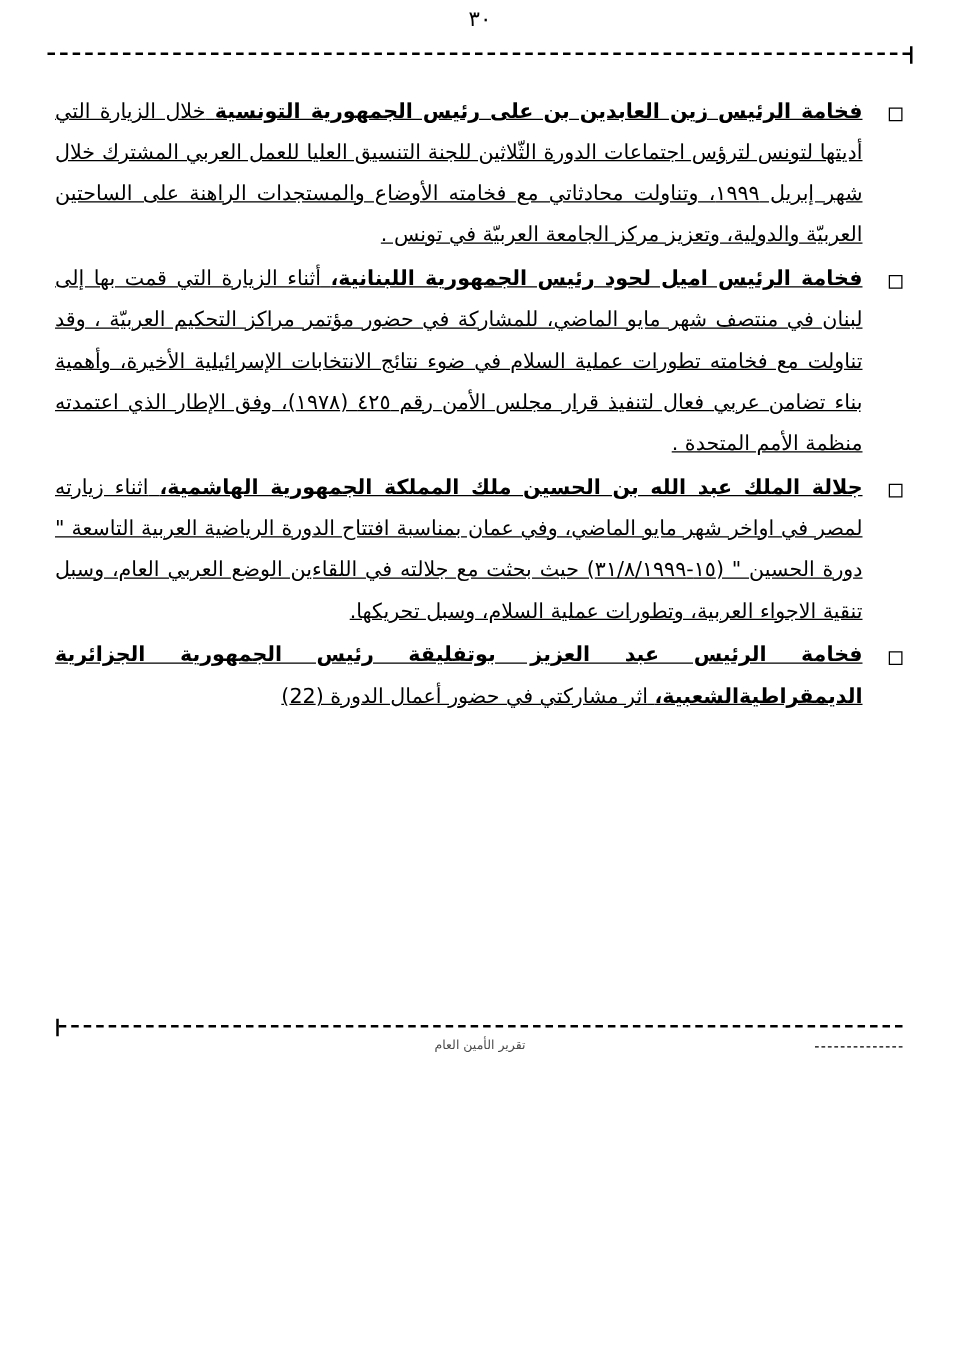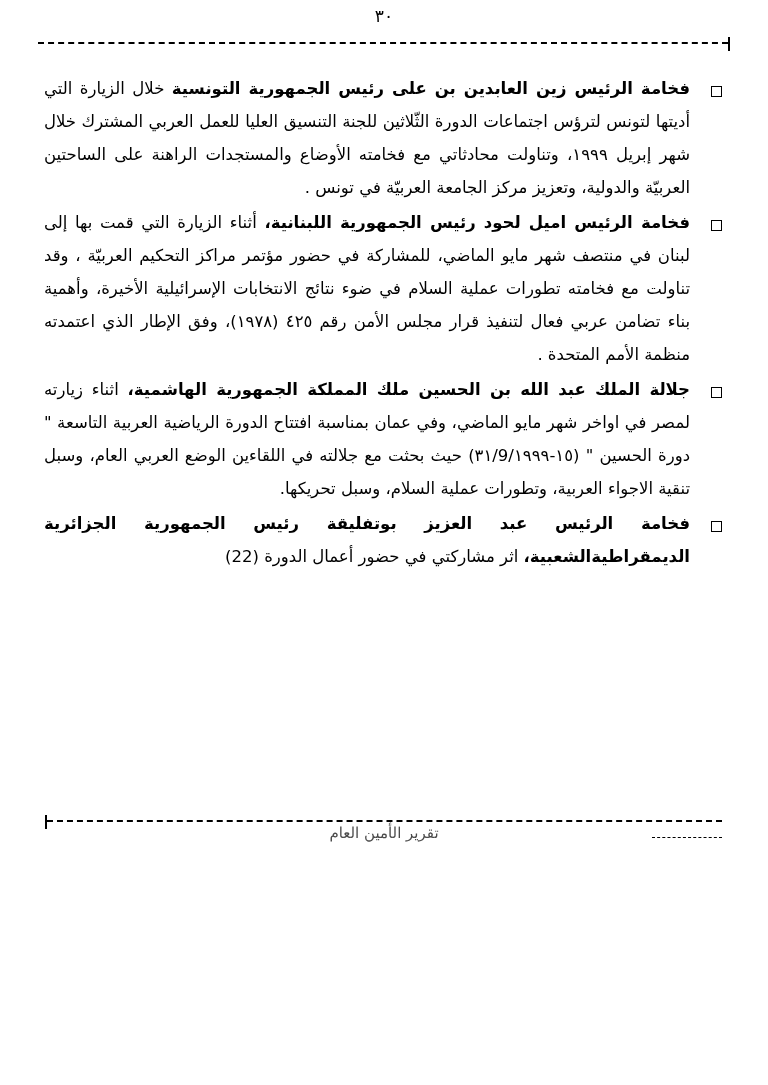--- a/index.html
+++ b/index.html
@@ -92,20 +92,21 @@
     height: 9px;
     border: 1.4px solid #000;
     background: #fff;
   }
   .bullet-item p {
     margin: 0;
     font-size: 16.5px;
     line-height: 33px;
     text-align: justify;
     text-align-last: right;
+    text-decoration: underline;
   }
   .bullet-item .head {
     font-weight: bold;
   }
 
   
   .rule-bottom {
     position: absolute;
     bottom: 100px;
     right: 46px;
@@ -121,21 +122,21 @@
     width: 0;
     height: 14px;
     border-left: 2px solid #000;
   }
   .footer-text {
     position: absolute;
     bottom: 80px;
     left: 0;
     right: 0;
     text-align: center;
-    font-size: 15px;
+    font-size: 10px;
     color: #2b2b2b;
     font-family: "DejaVu Serif", "Liberation Serif", serif;
     letter-spacing: 0.5px;
     opacity: .85;
   }
   .footer-dashes {
     position: absolute;
     bottom: 84px;
     right: 46px;
     width: 70px;
@@ -160,21 +161,21 @@
       <p><span class="head">فخامة الرئيس زين العابدين بن على رئيس الجمهورية التونسية</span> <span>خلال الزيارة التي أديتها لتونس لترؤس اجتماعات الدورة الثّلاثين للجنة التنسيق العليا للعمل العربي المشترك خلال شهر إبريل ١٩٩٩، وتناولت محادثاتي مع فخامته الأوضاع والمستجدات الراهنة على الساحتين العربيّة والدولية، وتعزيز مركز الجامعة العربيّة في تونس .</span></p>
     </div>
 
     <div class="bullet-item">
       <span class="bullet-marker"></span>
       <p><span class="head">فخامة الرئيس اميل لحود رئيس الجمهورية اللبنانية،</span> <span>أثناء الزيارة التي قمت بها إلى لبنان في منتصف شهر مايو الماضي، للمشاركة في حضور مؤتمر مراكز التحكيم العربيّة ، وقد تناولت مع فخامته تطورات عملية السلام في ضوء نتائج الانتخابات الإسرائيلية الأخيرة، وأهمية بناء تضامن عربي فعال لتنفيذ قرار مجلس الأمن رقم ٤٢٥ (١٩٧٨)، وفق الإطار الذي اعتمدته منظمة الأمم المتحدة .</span></p>
     </div>
 
     <div class="bullet-item">
       <span class="bullet-marker"></span>
-      <p><span class="head">جلالة الملك عبد الله بن الحسين ملك المملكة الجمهورية الهاشمية،</span> <span>اثناء زيارته لمصر في اواخر شهر مايو الماضي، وفي عمان بمناسبة افتتاح الدورة الرياضية العربية التاسعة " دورة الحسين " (١٥-٣١/9/١٩٩٩) حيث بحثت مع جلالته في اللقاءين الوضع العربي العام، وسبل تنقية الاجواء العربية، وتطورات عملية السلام، وسبل تحريكها.</span></p>
+      <p><span class="head">جلالة الملك عبد الله بن الحسين ملك المملكة الجمهورية الهاشمية،</span> <span>اثناء زيارته لمصر في اواخر شهر مايو الماضي، وفي عمان بمناسبة افتتاح الدورة الرياضية العربية التاسعة " دورة الحسين " (١٥-٣١/٨/١٩٩٩) حيث بحثت مع جلالته في اللقاءين الوضع العربي العام، وسبل تنقية الاجواء العربية، وتطورات عملية السلام، وسبل تحريكها.</span></p>
     </div>
 
     <div class="bullet-item">
       <span class="bullet-marker"></span>
       <p><span class="head">فخامة الرئيس عبد العزيز بوتفليقة رئيس الجمهورية الجزائرية الديمقراطيةالشعبية،</span> <span>اثر مشاركتي في حضور أعمال الدورة (22)</span></p>
     </div>
 
   </div>
 
   <div class="footer-dashes"></div>

